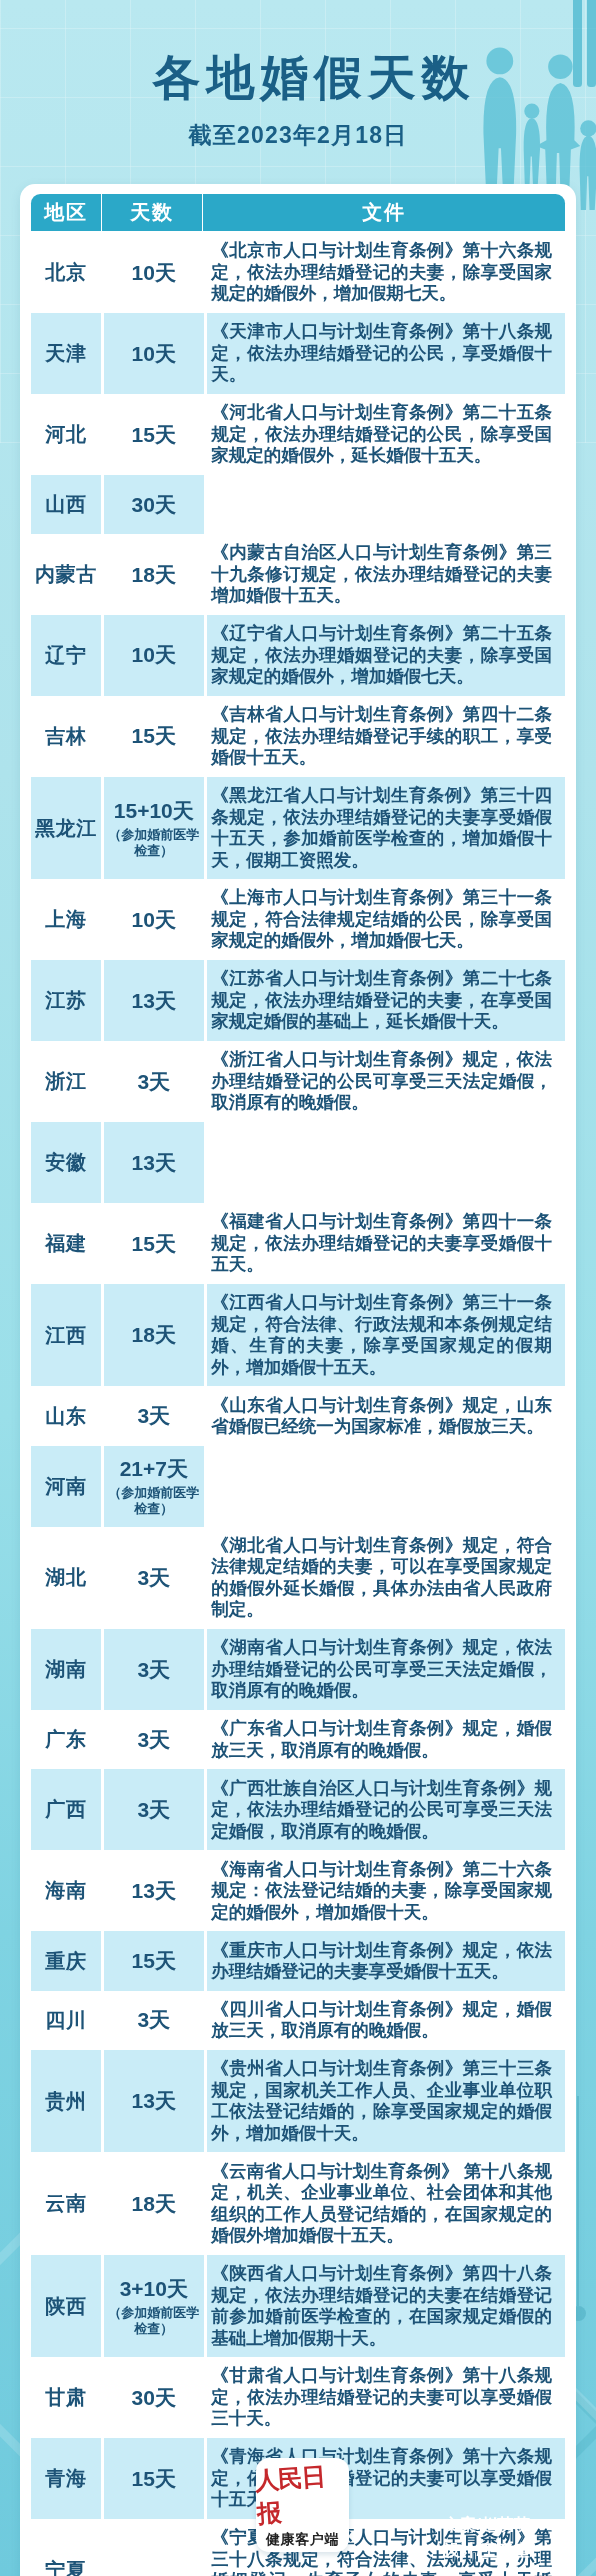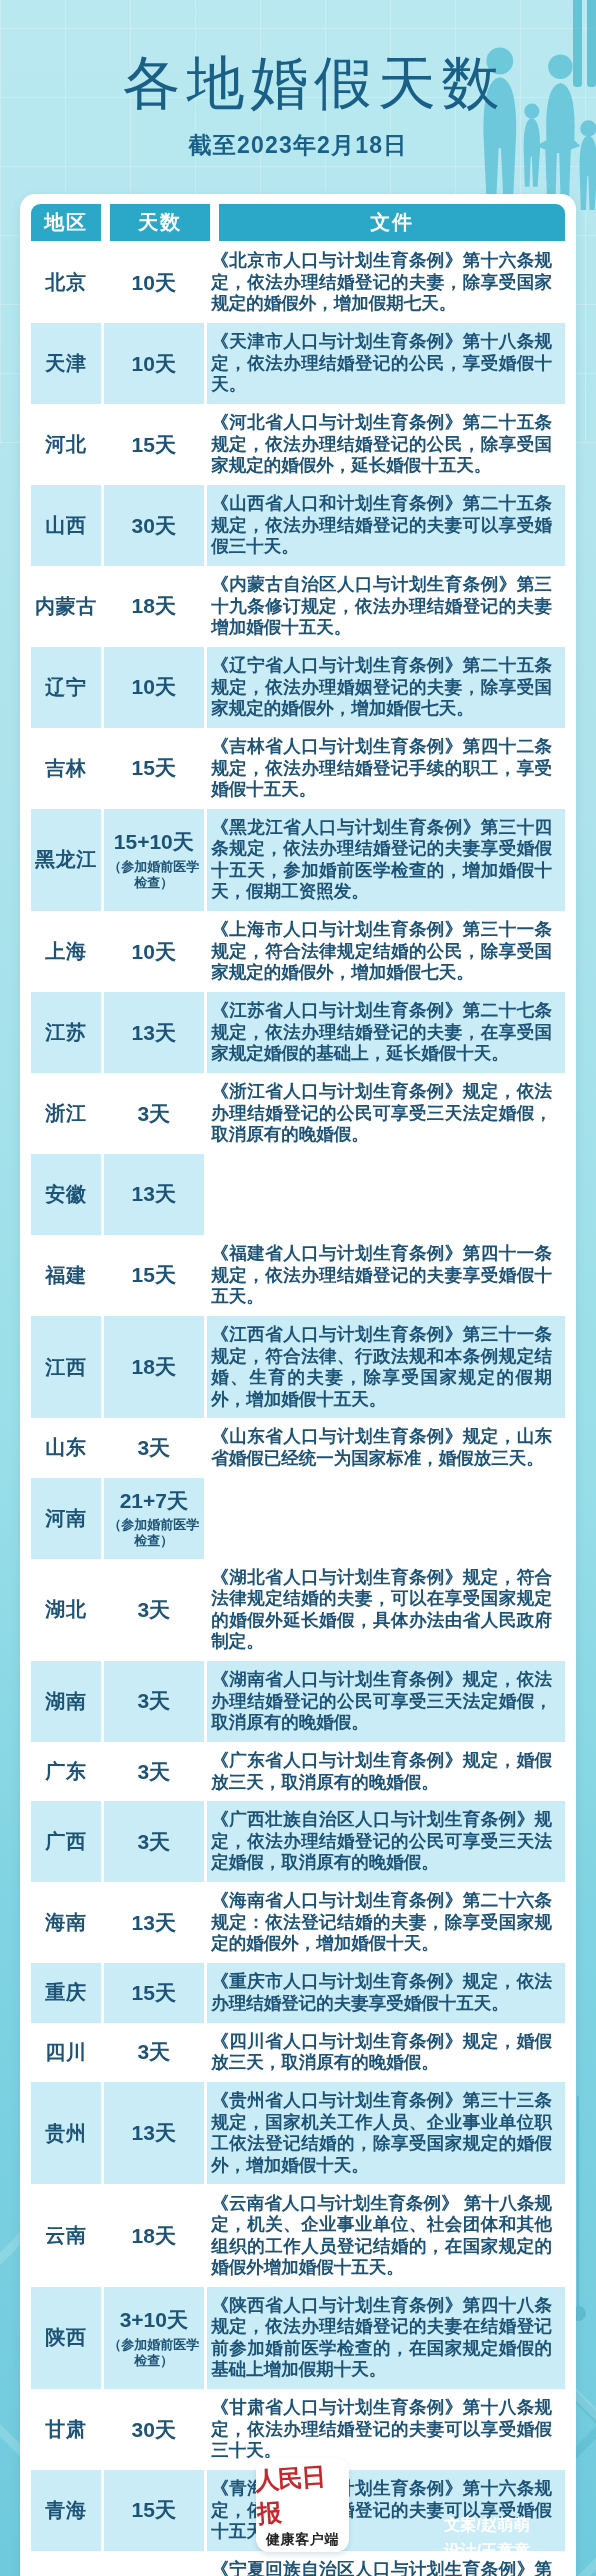--- a/index.html
+++ b/index.html
@@ -14,26 +14,26 @@
   .corner-bars div{flex:1;background:#41b4cc;opacity:.7;border-radius:0 0 3.5px 3.5px;}
   .family{position:absolute;right:-3.5px;top:41px;opacity:.75;pointer-events:none;}
   .bg-diamond{position:absolute;border:9.3px solid rgba(255,255,255,.16);transform:rotate(45deg);pointer-events:none;}
   .bg-diamond.d1{width:175px;height:175px;left:-52px;top:2248px;}
   .bg-diamond.d2{width:198px;height:198px;left:349px;top:2317px;border-color:rgba(30,140,165,.14);}
   .bg-diamond.d3{width:128px;height:128px;left:501px;top:2416px;}
   .bg-dot{position:absolute;width:15px;height:15px;border-radius:50%;background:rgba(30,140,165,.25);pointer-events:none;}
   .bg-line{position:absolute;width:1.7px;background:rgba(30,140,165,.25);pointer-events:none;}
 
   .header{position:relative;text-align:center;padding-top:54px;}
-  .title{font-size:58px;font-weight:400;letter-spacing:5.8px;color:var(--c-title,#1a5f86);line-height:1;padding-left:32px;}
+  .title{font-size:48px;font-weight:700;letter-spacing:5.8px;color:var(--c-title,#1a5f86);line-height:1;padding-left:32px;}
   .subtitle{margin-top:17.5px;font-size:23px;font-weight:700;letter-spacing:1.2px;color:var(--c-title,#1a5f86);}
 
   .card{position:relative;margin:33px 20.4px 0 20.4px;background:var(--c-card,#fff);
         border-radius:15px;padding:10.5px;box-shadow:0 3.5px 10.5px rgba(20,90,120,.10);}
-  .thead{display:grid;grid-template-columns:70px 100px 1fr;gap:9px;height:37px;margin-bottom:1.2px;}
+  .thead{display:grid;grid-template-columns:70px 100px 1fr;gap:1px;height:37px;margin-bottom:1.2px;}
   .thead .hcell{background:var(--c-headbar,#2ba8c8);color:var(--c-headtext,#fff);
         display:flex;align-items:center;justify-content:center;
         font-size:20px;font-weight:700;letter-spacing:1.7px;}
   .thead .hcell:first-child{border-top-left-radius:9.3px;}
   .thead .hcell:last-child{border-top-right-radius:9.3px;}
 
   .trow{display:grid;grid-template-columns:70px 100px 1fr;gap:2.9px;background:#fff;}
   .trow .cell{display:flex;flex-direction:column;align-items:center;justify-content:center;
         color:var(--c-text,#1d5377);background:transparent;}
   .trow.alt .cell{background:var(--c-altrow,#c9ecf7);}
@@ -126,23 +126,20 @@
         <div class="txt">《河北省人口与计划生育条例》第二十五条规定，依法办理结婚登记的公民，除享受国家规定的婚假外，延长婚假十五天。</div>
       </div>
     </div>
 
     <div class="trow alt" style="min-height: 59px;">
       <div class="cell c1">山西</div>
       <div class="cell c2">
         <span class="dv">30天</span>
 
       </div>
-      <div class="cell c3">
-        <div class="txt">《山西省人口和计划生育条例》第二十五条规定，依法办理结婚登记的夫妻可以享受婚假三十天。</div>
-      </div>
     </div>
 
     <div class="trow" style="min-height: 59px;">
       <div class="cell c1">内蒙古</div>
       <div class="cell c2">
         <span class="dv">18天</span>
 
       </div>
       <div class="cell c3">
         <div class="txt">《内蒙古自治区人口与计划生育条例》第三十九条修订规定，依法办理结婚登记的夫妻增加婚假十五天。</div>

